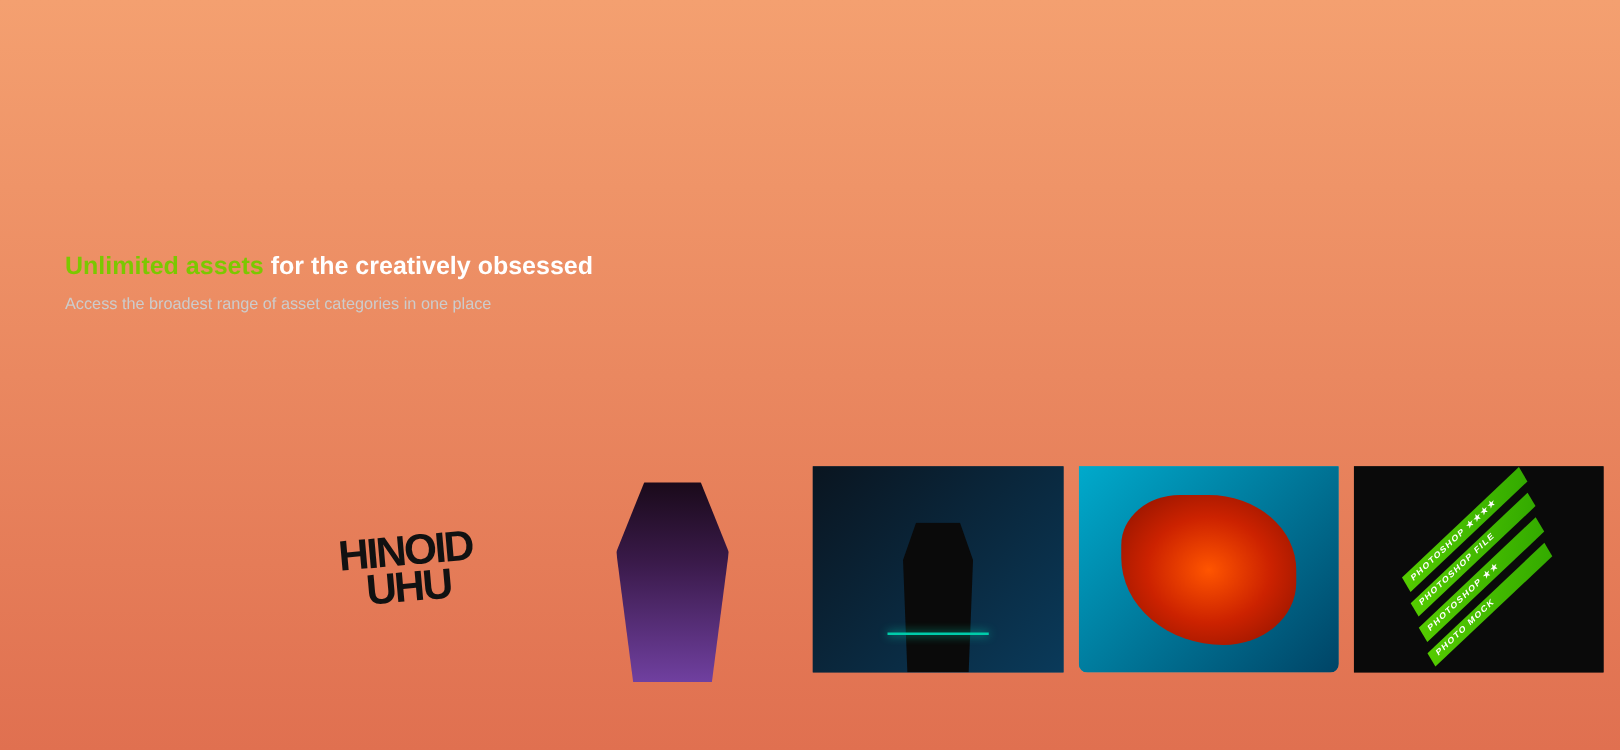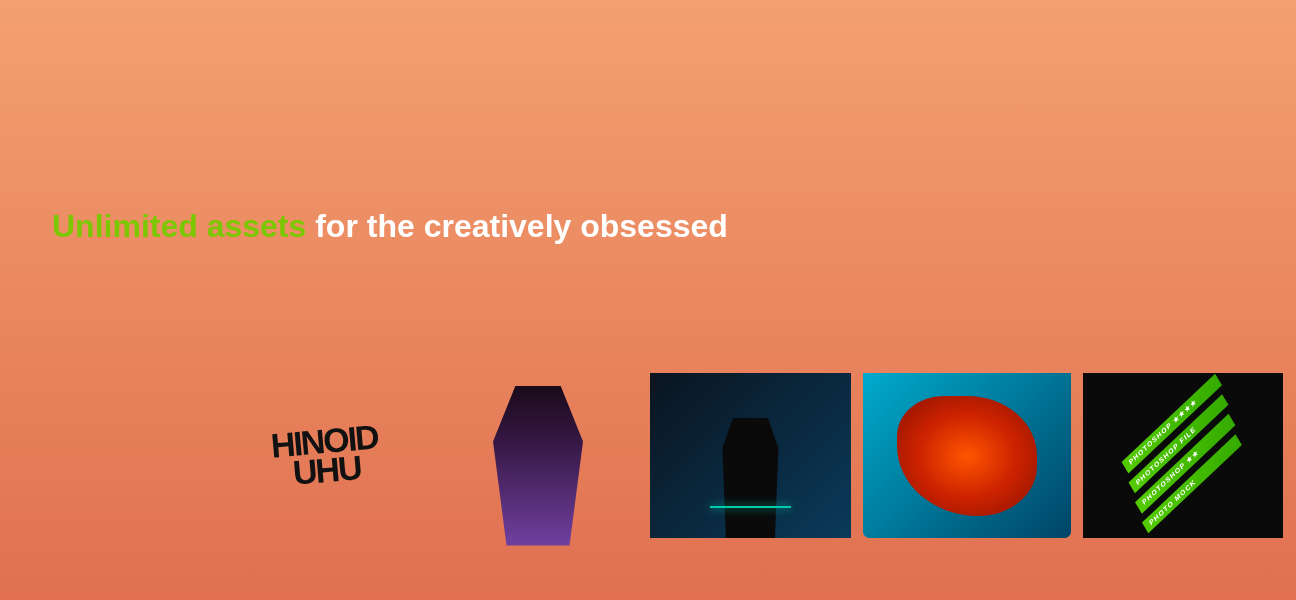--- a/index.html
+++ b/index.html
@@ -27,21 +27,21 @@
     .nav .learn-link { margin-left: auto; color: #ccc; font-size: 12px; }
 
     
     .hero { display: flex; margin: 12px 12px 0 12px; gap: 12px; }
     .hero-banner { flex: 1; background: #1a1a1a; border-radius: 8px; overflow: hidden; position: relative; min-height: 190px; display: flex; align-items: center; }
     .hero-bg { position: absolute; top: 0; left: 0; right: 0; bottom: 0; }
     .hero-bg-green { position: absolute; right: 0; top: 0; bottom: 0; width: 45%; background: linear-gradient(135deg, #7bc800 0%, #a0e000 50%, #6db800 100%); clip-path: polygon(20% 0%, 100% 0%, 100% 100%, 0% 100%); }
     .hero-bg-dark { position: absolute; left: 0; top: 0; bottom: 0; width: 70%; background: linear-gradient(to right, #111 60%, transparent 100%); }
     .hero-figure-dots { position: absolute; right: 100px; top: 0; bottom: 0; width: 200px; background: radial-gradient(circle, #333 1px, transparent 1px); background-size: 6px 6px; opacity: 0.6; }
     .hero-text { position: relative; z-index: 2; padding: 30px 40px; }
-    .hero-title { font-size: 32px; font-weight: 800; line-height: 1.15; color: #fff; margin-top: 36px; }
+    .hero-title { font-size: 20px; font-weight: 800; line-height: 1.15; color: #fff; margin-top: 36px; }
     .hero-subtitle { font-size: 13px; color: #ccc; margin-top: 10px; }
     .hero-side { width: 220px; background: #fff; border-radius: 8px; padding: 20px; display: flex; flex-direction: column; gap: 8px; }
     .hero-from { font-size: 11px; color: #666; }
     .hero-price { font-size: 22px; font-weight: 700; color: #111; }
     .hero-price span { font-size: 13px; font-weight: 400; color: #666; }
     .hero-cancel { font-size: 11px; color: #666; }
     .hero-features { margin-top: 6px; display: flex; flex-direction: column; gap: 6px; }
     .hero-feature { display: flex; align-items: center; gap: 6px; font-size: 12px; color: #333; }
     .feature-icon { color: #333; font-size: 11px; }
     .hero-cta { background: #00c853; color: #fff; border: none; border-radius: 4px; padding: 10px 14px; font-size: 13px; font-weight: 600; cursor: pointer; margin-top: 8px; }
@@ -119,20 +119,21 @@
       <div class="hero-bg-green"></div>
       <div class="hero-bg-dark"></div>
       <div class="hero-figure-dots"></div>
 
       <div style="position:absolute;right:160px;top:10px;bottom:0;width:180px;background:linear-gradient(to bottom, rgba(50,50,50,0.7) 0%, rgba(80,80,80,0.5) 100%);clip-path:polygon(30% 0%, 60% 0%, 70% 15%, 65% 40%, 80% 100%, 20% 100%, 35% 40%, 30% 15%);opacity:0.5;"></div>
     </div>
     <div class="hero-text">
       <div class="hero-title">
         <span style="color:#7bc800;">Unlimited assets</span><span> for the creatively obsessed</span>
       </div>
+      <div class="hero-subtitle">Access the broadest range of asset categories in one place</div>
     </div>
   </div>
   <div class="hero-side">
     <div class="hero-from">From</div>
     <div class="hero-price">
       <span>$16.50</span><span>/month</span>
     </div>
     <div class="hero-cancel">Cancel any time</div>
     <div class="hero-features">
       <div class="hero-feature">

